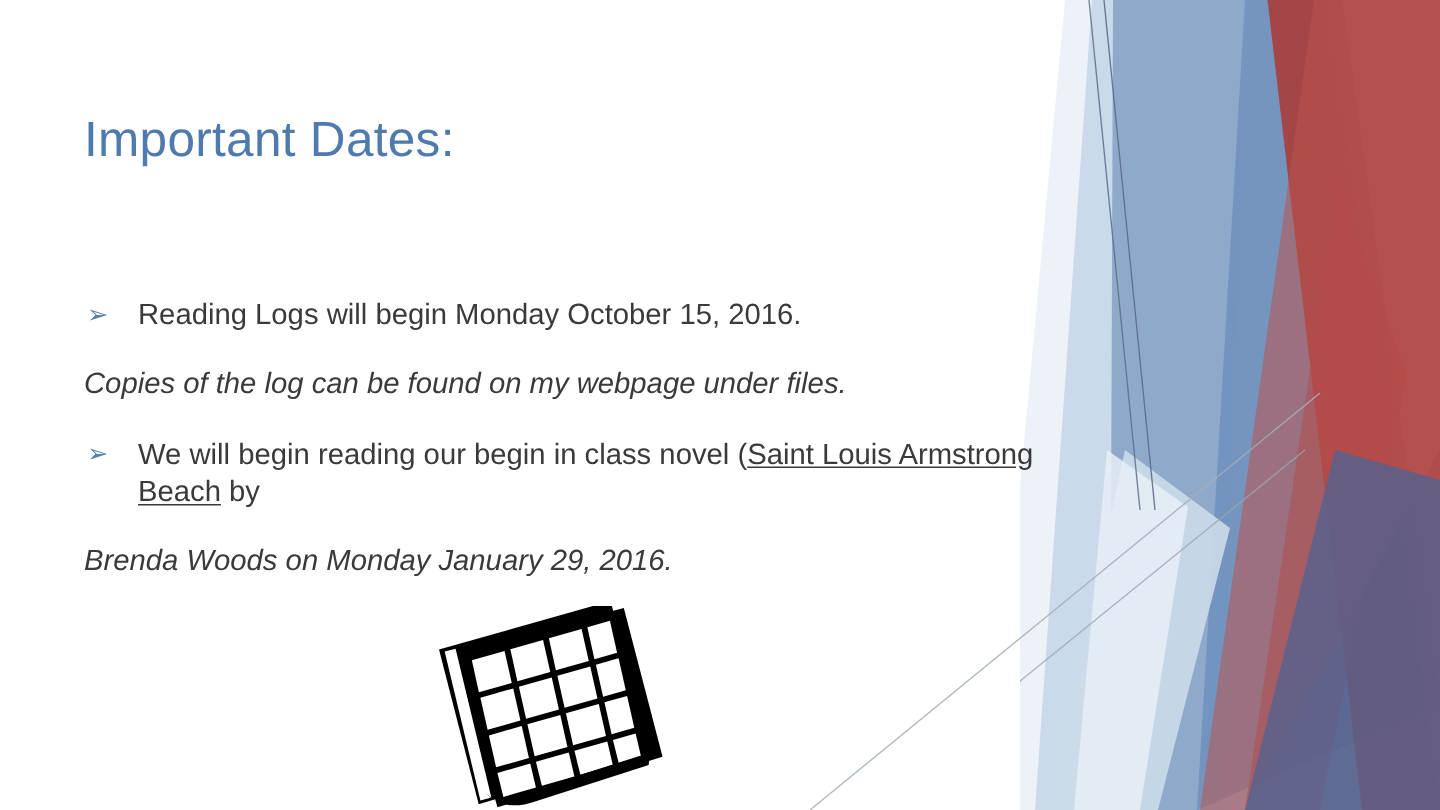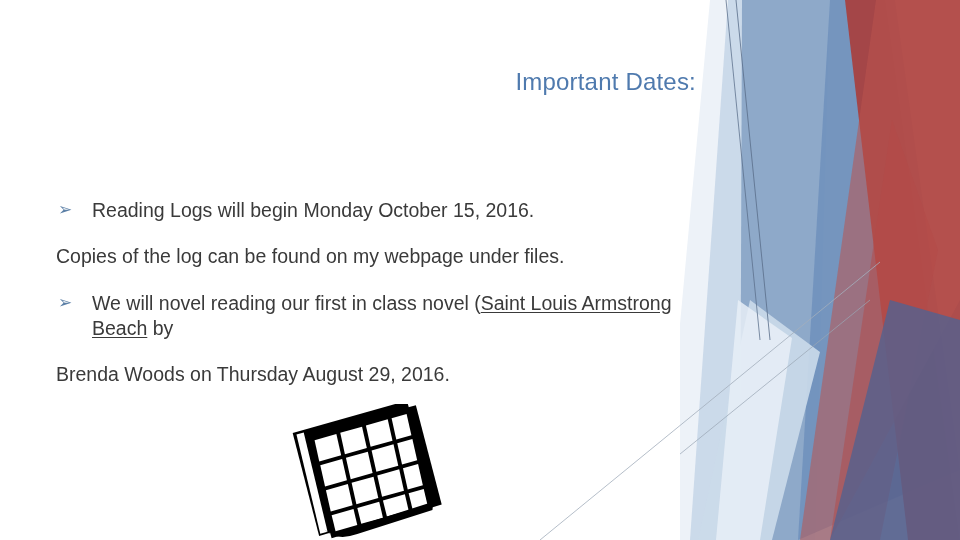--- a/index.html
+++ b/index.html
@@ -29,27 +29,26 @@
     height: 540px;
     pointer-events: none;
   }
 
   
   #title {
     position: absolute;
     left: 56px;
     top: 52px;
     width: 640px;
-    font-size: 24px;
+    font-size: 33px;
     line-height: 1.15;
     font-weight: 400;
     letter-spacing: 0.2px;
     color: #4F7AAE;
     white-space: nowrap;
-    text-align: right;
   }
 
   
   #body-block {
     position: absolute;
     left: 56px;
     top: 198px;
     width: 648px;
     font-size: 19.5px;
     line-height: 1.3;
@@ -61,20 +60,21 @@
     margin-bottom: 21px;
   }
   .para:last-child { margin-bottom: 0; }
 
   
   .para.bulleted {
     padding-left: 36px;
   }
   .para.plain {
     padding-left: 0px;
+    font-style: italic;
   }
 
   .bullet-glyph {
     position: absolute;
     left: 2px;
     top: 1px;
     width: 22px;
     font-size: 17px;
     line-height: 1.3;
     color: #5B7FA6;
@@ -144,25 +144,25 @@
       <span class="bullet-glyph">➢</span>
       <span class="para-text">Reading Logs will begin Monday October 15, 2016.</span>
     </div>
 
     <div class="para plain">
       <span class="para-text">Copies of the log can be found on my webpage under files.</span>
     </div>
 
     <div class="para bulleted">
       <span class="bullet-glyph">➢</span>
-      <span class="para-text"><span>We will novel reading our first in class novel (</span><span class="underline">Saint Louis Armstrong Beach</span><span> by</span></span>
+      <span class="para-text"><span>We will begin reading our begin in class novel (</span><span class="underline">Saint Louis Armstrong Beach</span><span> by</span></span>
     </div>
 
     <div class="para plain">
-      <span class="para-text">Brenda Woods on Thursday August 29, 2016.</span>
+      <span class="para-text">Brenda Woods on Monday January 29, 2016.</span>
     </div>
 
   </div>
 
   <svg id="calendar-art" viewBox="0 0 160 140">
     <g transform="rotate(-9 80 70)">
 
       <path d="M 24 22 L 140 10 L 150 112 L 36 128 Z" fill="#000000"></path>
 
       <path d="M 14 18 L 132 4 L 142 108 L 24 124 Z" fill="#000000"></path>

